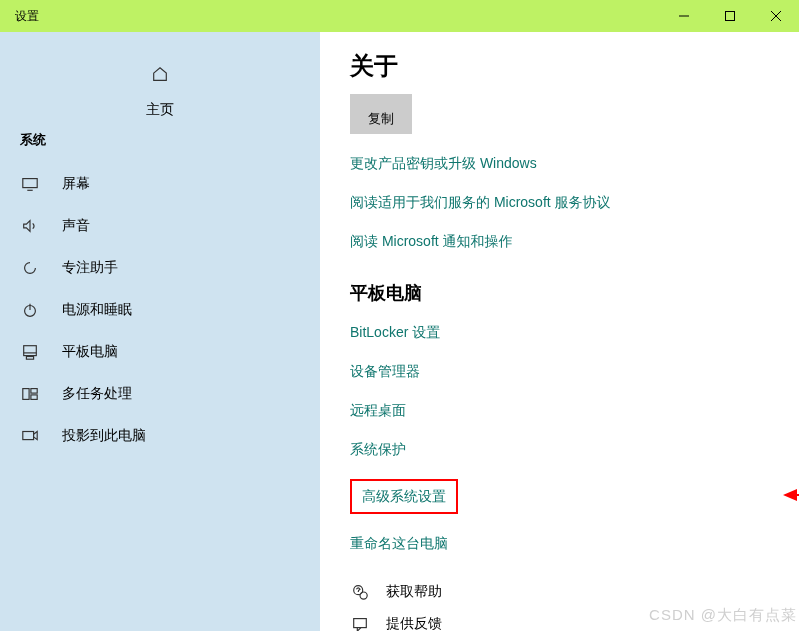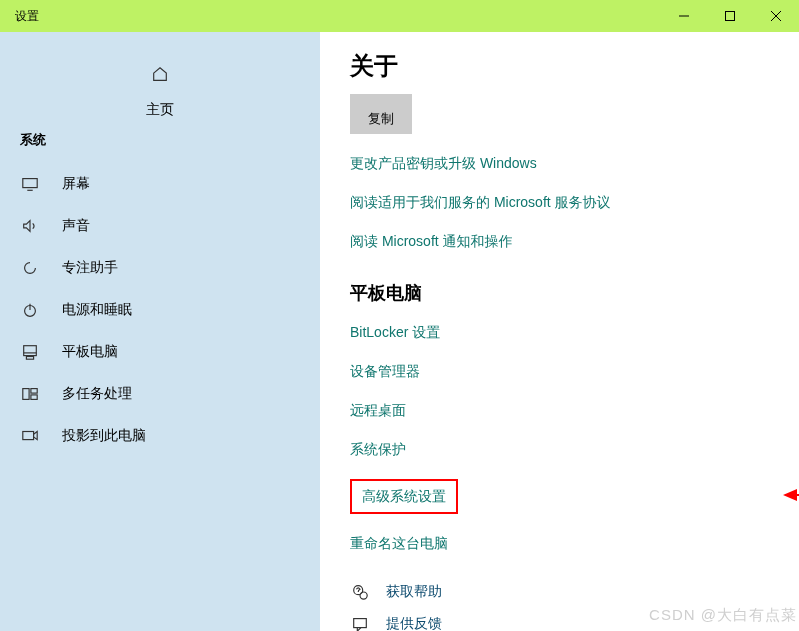--- a/index.html
+++ b/index.html
@@ -38,21 +38,21 @@
     
     .subsection { font-size: 18px; font-weight: 600; margin-top: 30px; margin-bottom: 18px; }
     
     .highlight-box { border: 2px solid #ff0000; display: inline-block; padding: 6px 10px; text-align: center; }
     
     .arrow-annotation { position: absolute; left: 463px; top: 453px; }
     
     .help-row { display: flex; align-items: center; gap: 16px; margin-top: 30px; }
     .help-row + .help-row { margin-top: 14px; }
     .help-icon { width: 20px; display: flex; justify-content: center; }
-    .help-link { color: #0c4a6e; font-size: 14px; cursor: pointer; }
+    .help-link { color: #000000; font-size: 14px; cursor: pointer; }
     
     .watermark { position: absolute; bottom: 6px; right: 2px; color: #cfcfcf; font-size: 15px; letter-spacing: 1px; }
     
     .icon svg { width: 18px; height: 18px; stroke: #333; stroke-width: 1.3; fill: none; }
   </style>
 </head>
 <body>
 
 <div class="titlebar">
   <div class="titlebar-left">设置</div>

